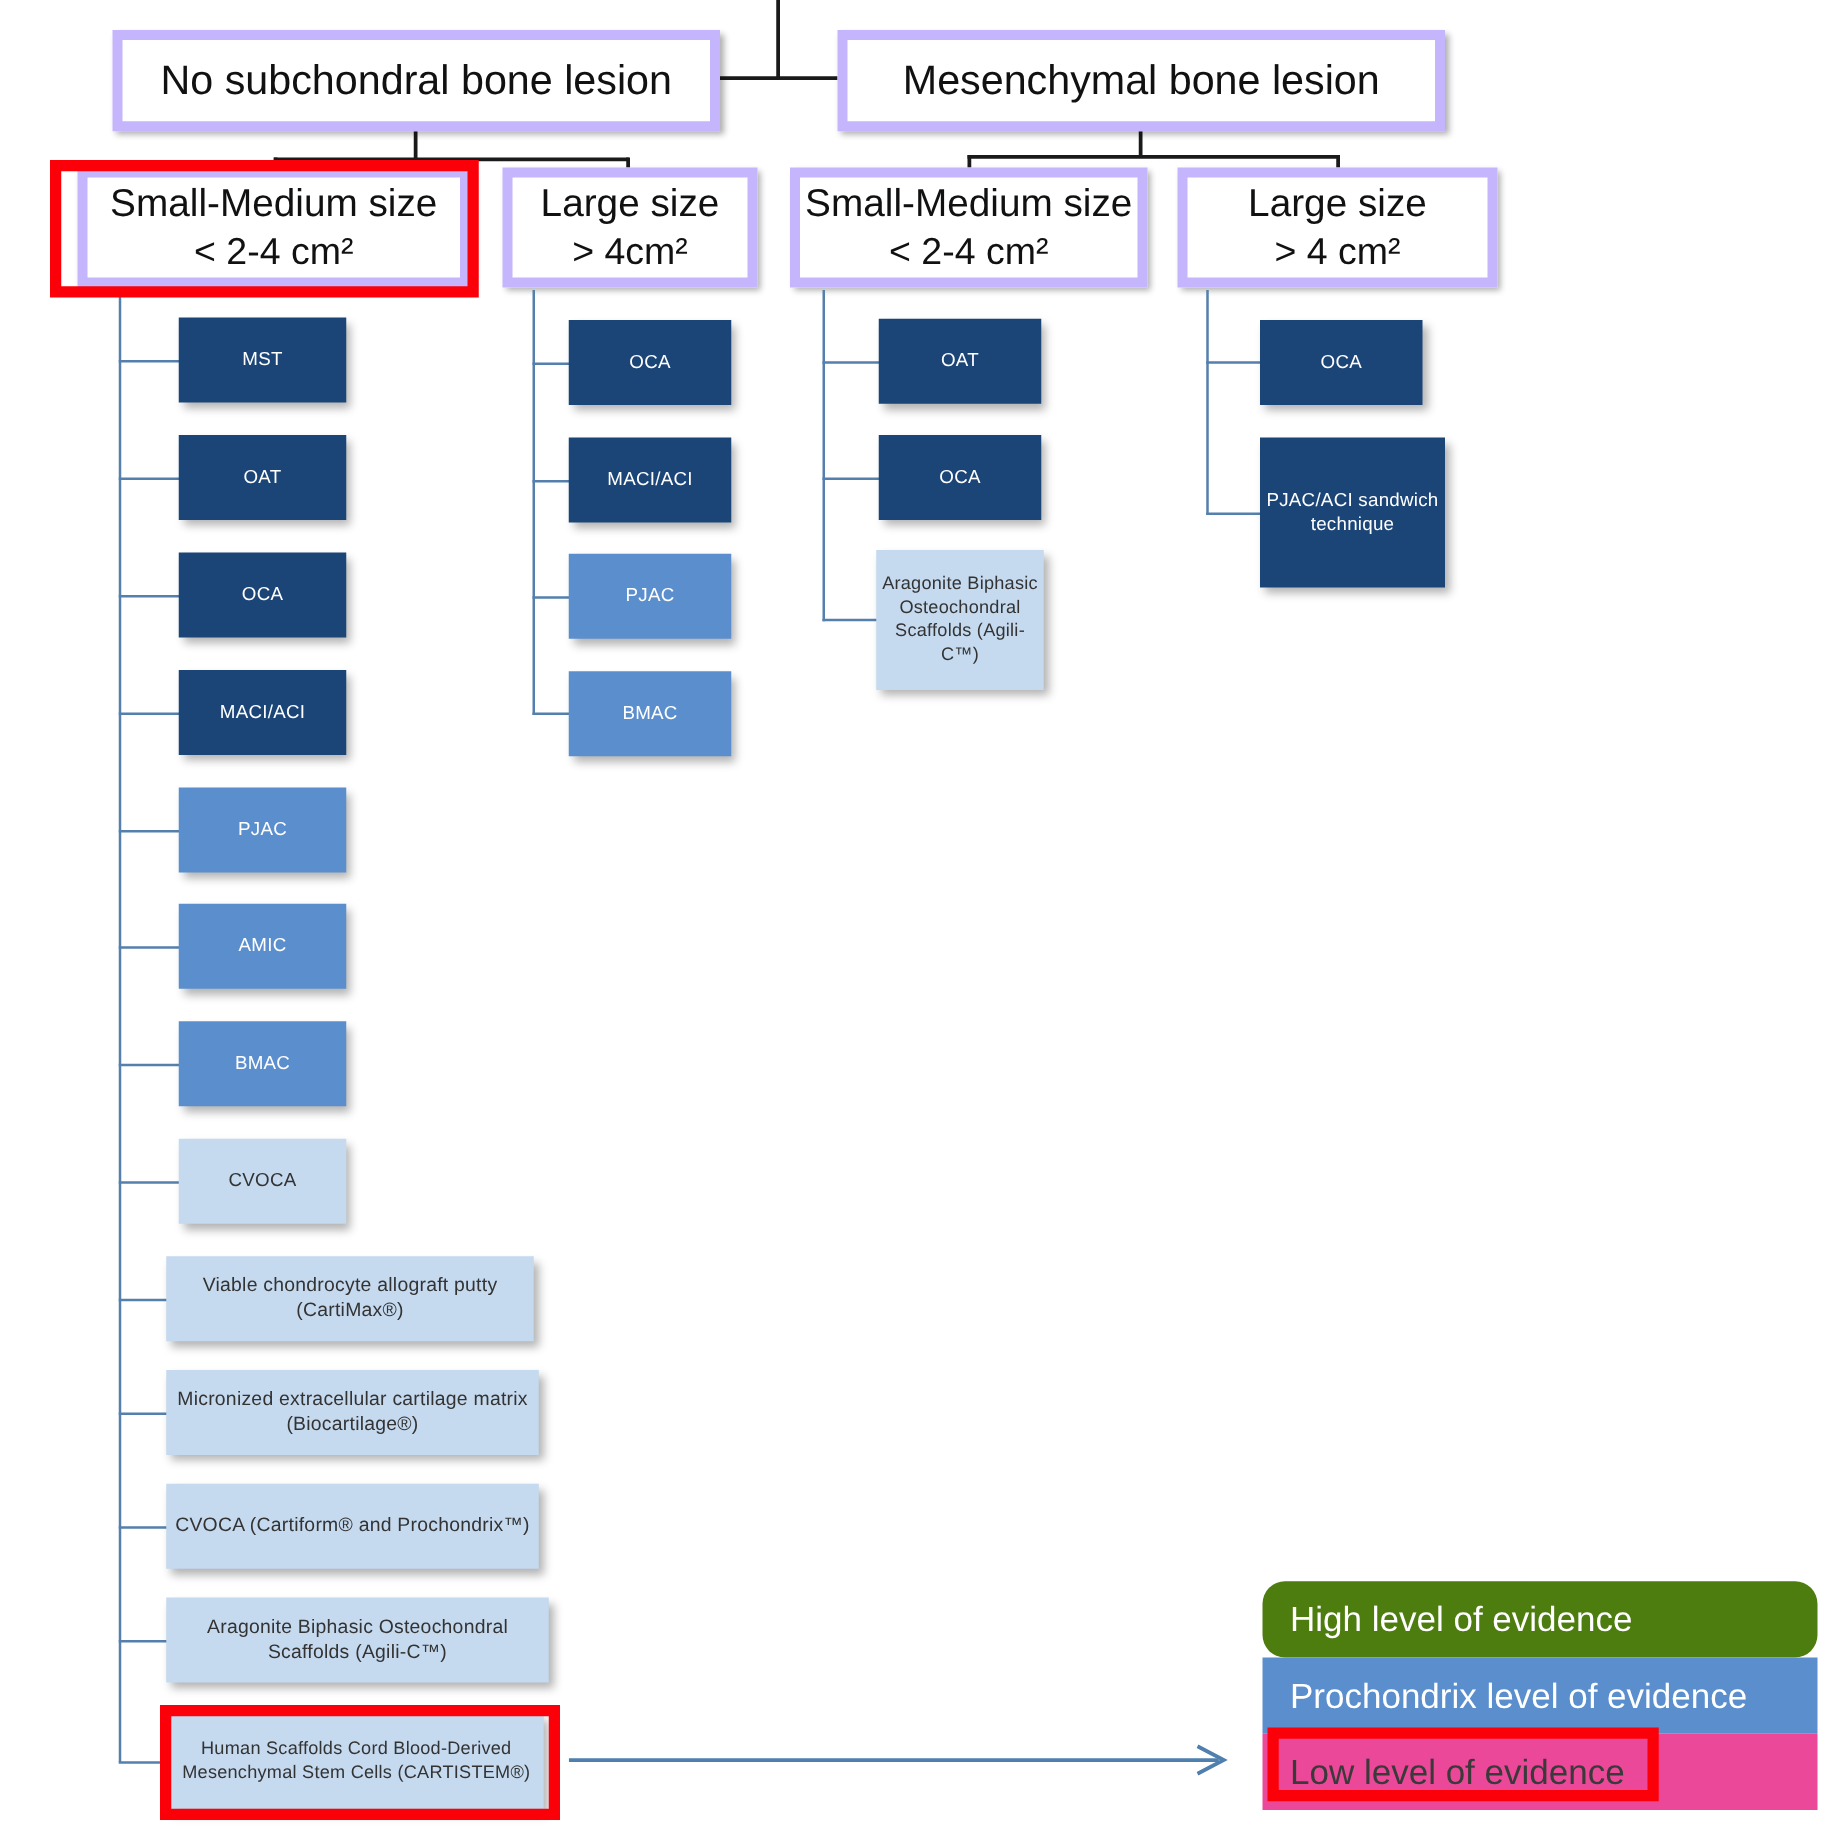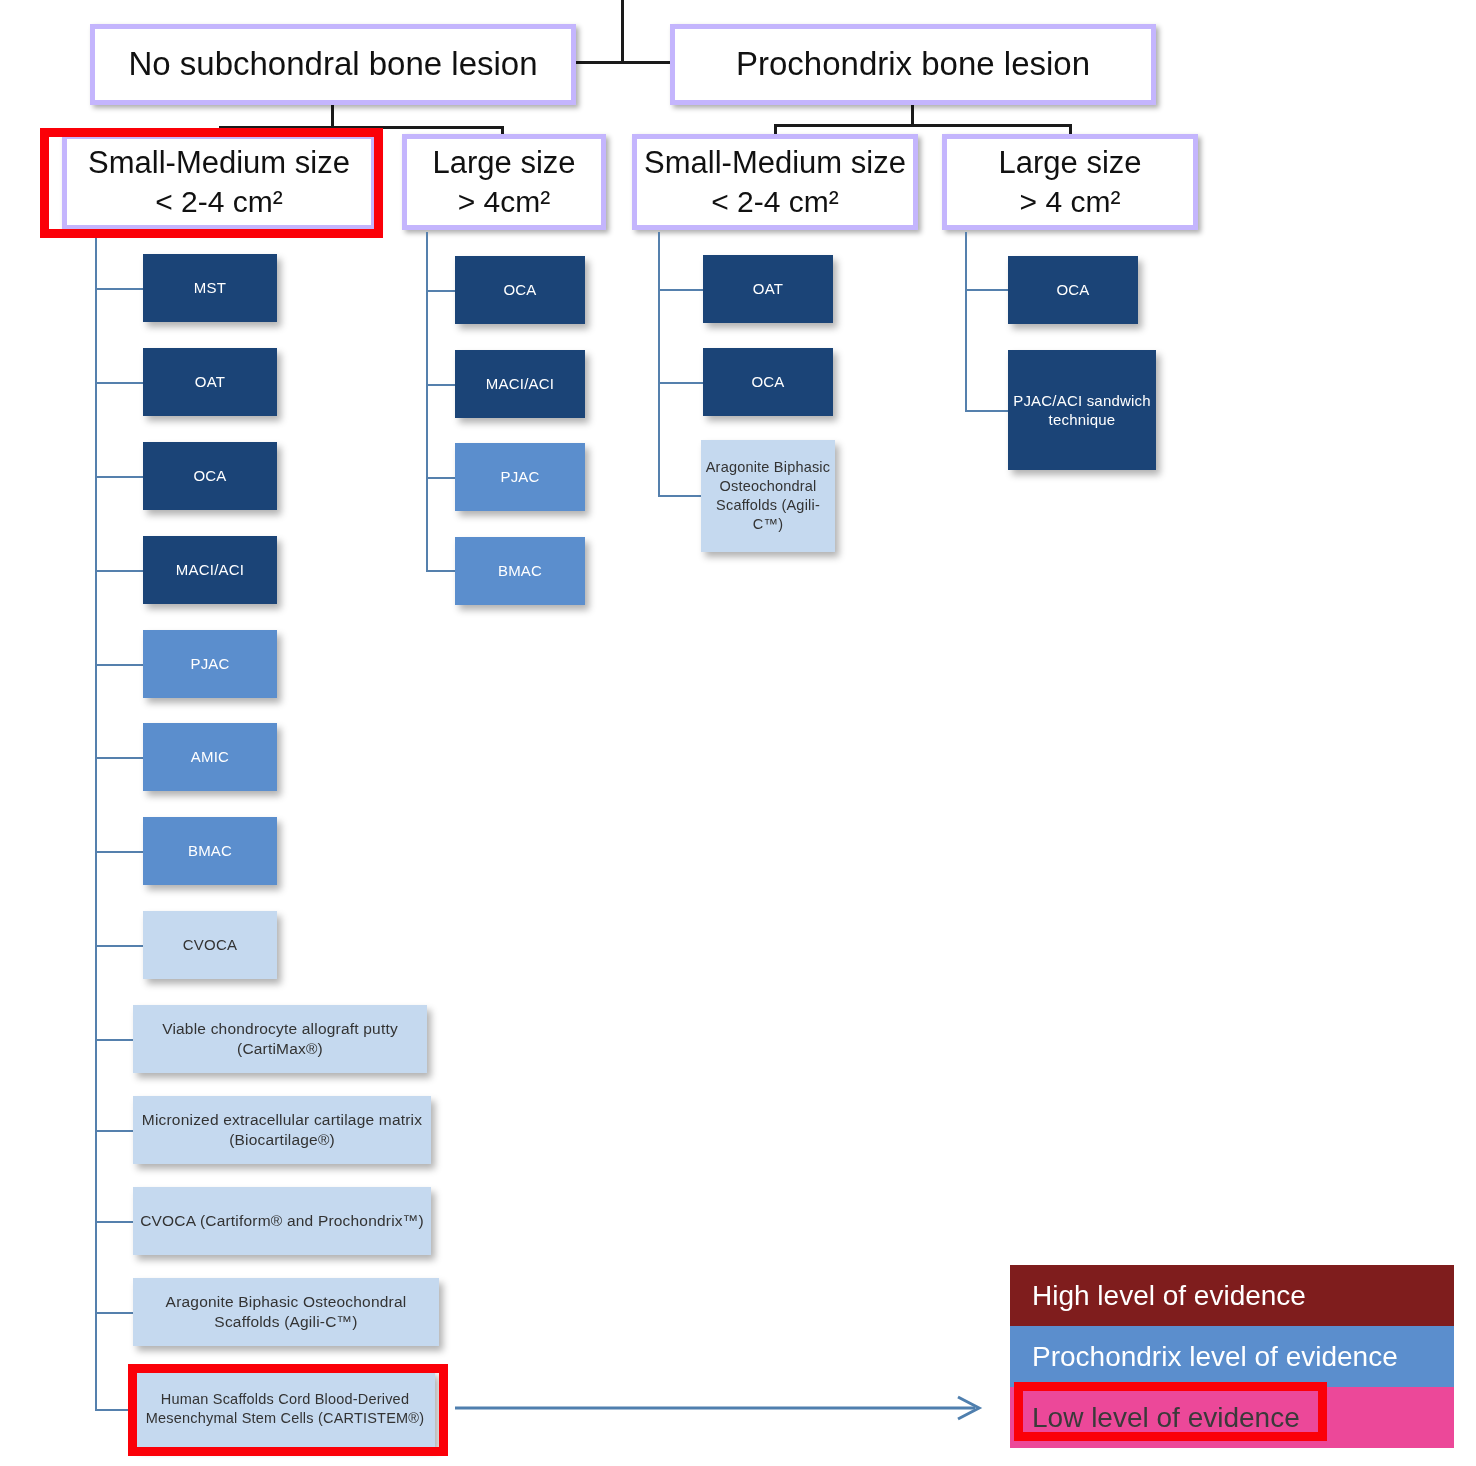--- a/index.html
+++ b/index.html
@@ -22,21 +22,21 @@
 
   .kln{position:absolute;background:#1a1a1a;}
   .kln.h{height:3px;}
   .kln.v{width:3px;}
 
   
   .hdr{
     position:absolute;
     box-sizing:border-box;
     background:#ffffff;
-    border:5px solid #c4b5fd;
+    border:8px solid #c4b5fd;
     display:flex;
     flex-direction:column;
     align-items:center;
     justify-content:center;
     text-align:center;
     color:#111111;
     box-shadow:3px 3px 5px rgba(0,0,0,.32);
     line-height:1.22;
   }
   .hdr .l1{font-size:31px;}
@@ -74,21 +74,21 @@
   
   .legend{position:absolute;left:1010px;top:1265px;width:444px;}
   .lrow{
     box-sizing:border-box;
     height:61px;
     display:flex;
     align-items:center;
     padding-left:22px;
     font-size:28px;
   }
-  .lrow.high{background:#7f1d1d;color:#ffffff;}
+  .lrow.high{background:#4d7c0f;color:#ffffff;border-radius:18px;}
   .lrow.mid{background:#5b8ecd;color:#ffffff;}
   .lrow.low{background:#ec4899;color:#3a3a3a;}
 
   
   .arrow{position:absolute;left:455px;top:1395px;width:545px;height:26px;}
 </style>
 </head>
 <body>
 
 <div id="canvas">
@@ -104,21 +104,21 @@
   <div class="kln v" style="left:911px;top:102px;height:24px;"></div>
   <div class="kln h" style="left:774px;top:124px;width:297px;"></div>
   <div class="kln v" style="left:774px;top:124px;height:22px;"></div>
   <div class="kln v" style="left:1069px;top:124px;height:22px;"></div>
 
   <div class="hdr one" style="left:90px;top:24px;width:486px;height:81px;">
     <div class="l1">No subchondral bone lesion</div>
   </div>
 
   <div class="hdr one" style="left:670px;top:24px;width:486px;height:81px;">
-    <div class="l1">Prochondrix bone lesion</div>
+    <div class="l1">Mesenchymal bone lesion</div>
   </div>
 
   <div class="hdr" style="left:62px;top:134px;width:314px;height:96px;">
     <div class="l1">Small-Medium size</div>
     <div class="l2">&lt; 2-4 cm²</div>
   </div>
 
   <div class="hdr" style="left:402px;top:134px;width:204px;height:96px;">
     <div class="l1">Large size</div>
     <div class="l2">&gt; 4cm²</div>

